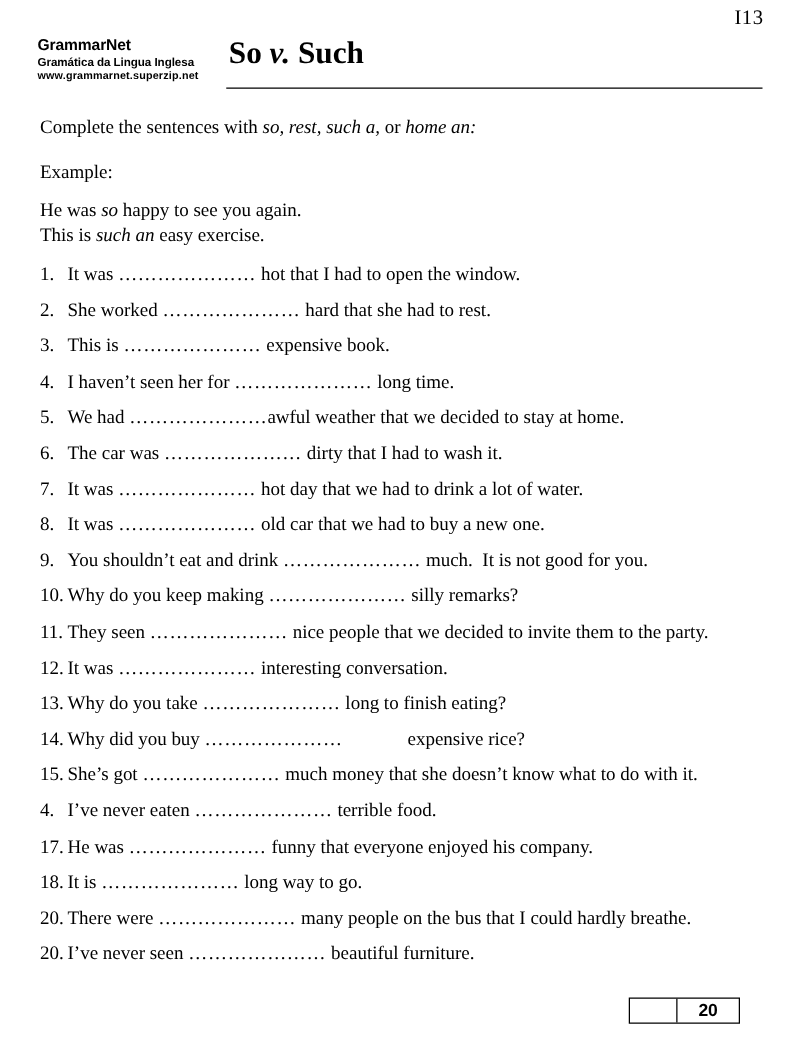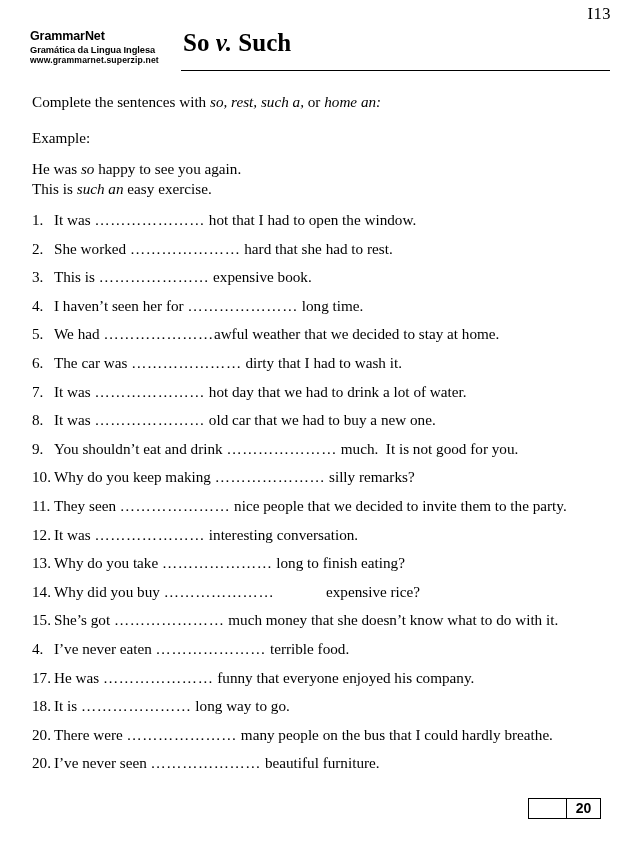--- a/index.html
+++ b/index.html
@@ -132,23 +132,23 @@
     flex: 0 1 auto;
     text-align: right;
   }
   .blank {
     letter-spacing: 0.6px;
   }
 
   
   .score-box {
     position: absolute;
-    left: 528px;
+    left: 503px;
     top: 798px;
-    width: 73px;
+    width: 89px;
     height: 21px;
     border: 1.4px solid #000000;
     box-sizing: border-box;
     display: flex;
   }
   .score-cell-blank {
     flex: 0 0 38px;
     border-right: 1.4px solid #000000;
     box-sizing: border-box;
   }

